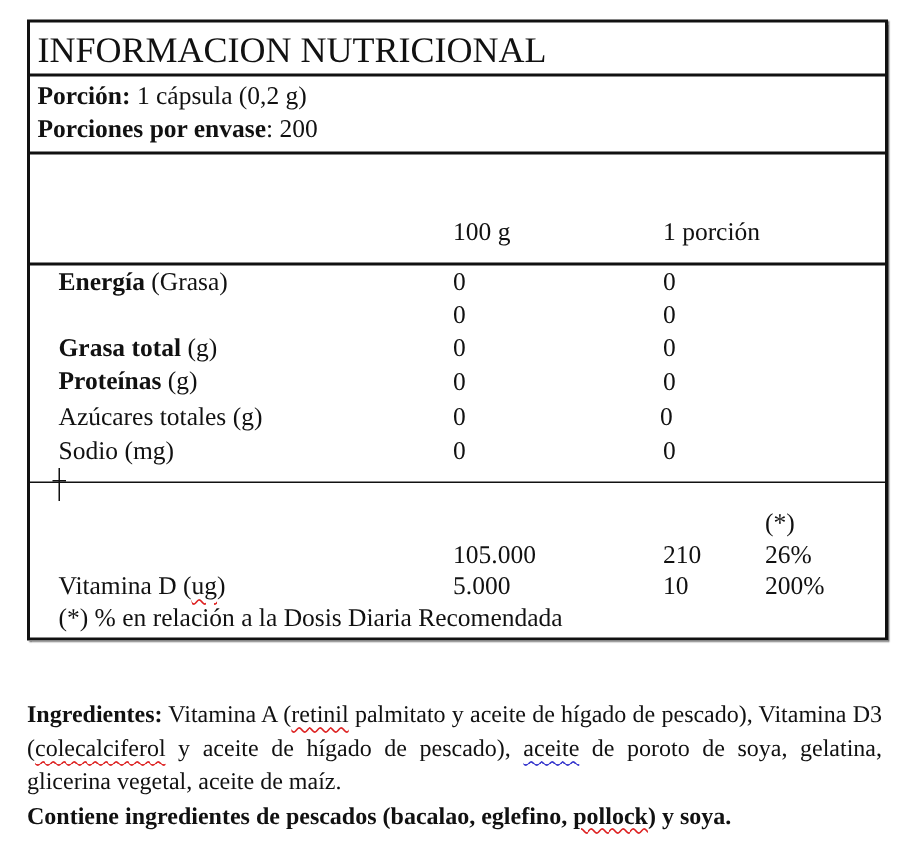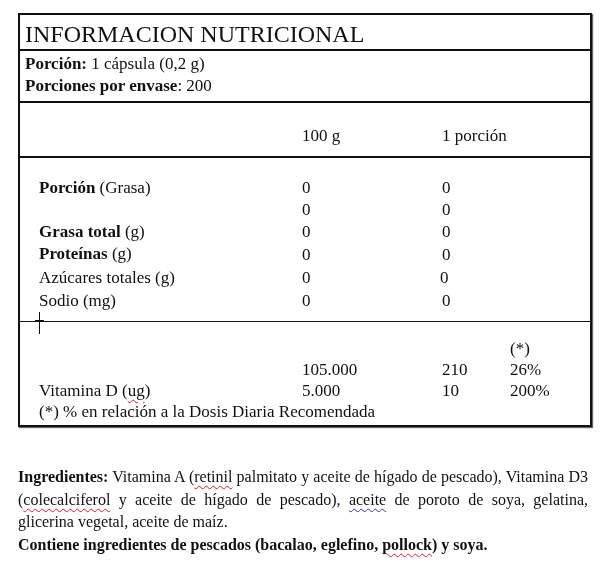--- a/index.html
+++ b/index.html
@@ -6,21 +6,21 @@
   body { width:600px; height:567px; position:relative; overflow:hidden;
          font-family:"Liberation Serif","DejaVu Serif",serif; color:#111; font-size:17px; }
   .box { position:absolute; left:18px; top:13px; width:570px; height:410px;
          border:2px solid #111; box-shadow:1px 1px 1px #666; }
   .sec { position:absolute; left:0; right:0; border-bottom:2px solid #111; }
   .title { top:0; height:34px; }
   .title span { position:absolute; left:5px; top:6px; font-size:24px; }
   .portion { top:36px; height:50px; }
   .portion .l1 { position:absolute; left:5px; top:3px; }
   .portion .l2 { position:absolute; left:5px; top:25px; }
-  .hdr { top:85px; height:56px;text-decoration:underline; }
+  .hdr { top:104px; height:56px;text-decoration:underline; }
   .nut { top:146px; height:160px; border-bottom:1.5px solid #111; }
   .vit { top:308px; height:102px; border-bottom:none; }
   .t { position:absolute; white-space:nowrap; line-height:20px; }
   b { font-weight:bold; }
   .sq-red { text-decoration: underline wavy #d22; text-decoration-thickness:1px; text-underline-offset:3px; }
   .sq-blue { text-decoration: underline wavy #33c; text-decoration-thickness:1px; text-underline-offset:3px; }
   .cursor { position:absolute; left:19px; top:297px; width:1px; height:22px; background:#111; }
   .cursor:before { content:""; position:absolute; left:-4px; top:8px; width:9px; height:1px; background:#111; }
   .ing { position:absolute; left:18px; top:466px; width:570px; font-size:16px; line-height:22.5px;
          text-align:justify; }
@@ -35,21 +35,21 @@
   </div>
   <div class="sec portion">
     <div class="l1 t"><b>Porción:</b><span> 1 cápsula (0,2 g)</span></div>
     <div class="l2 t"><b>Porciones por envase</b><span>: 200</span></div>
   </div>
   <div class="sec hdr">
     <span class="t" style="left:282px; top:26px;">100 g</span>
     <span class="t" style="left:422px; top:26px;">1 porción</span>
   </div>
   <div class="sec nut">
-    <div class="t" style="left:19px; top:17px;"><b>Porción</b><span> (Grasa)</span></div>
+    <div class="t" style="left:19px; top:17px;"><b>Energía</b><span> (Grasa)</span></div>
     <div class="t" style="left:282px; top:17px;">0</div>
     <div class="t" style="left:422px; top:17px;">0</div>
 
     <div class="t" style="left:19px; top:39px;margin-top:44px;"><b>Proteínas</b><span> (g)</span></div>
     <div class="t" style="left:282px; top:39px;">0</div>
     <div class="t" style="left:422px; top:39px;">0</div>
 
     <div class="t" style="left:19px; top:61px;"><b>Grasa total</b><span> (g)</span></div>
     <div class="t" style="left:282px; top:61px;">0</div>
     <div class="t" style="left:422px; top:61px;">0</div>

